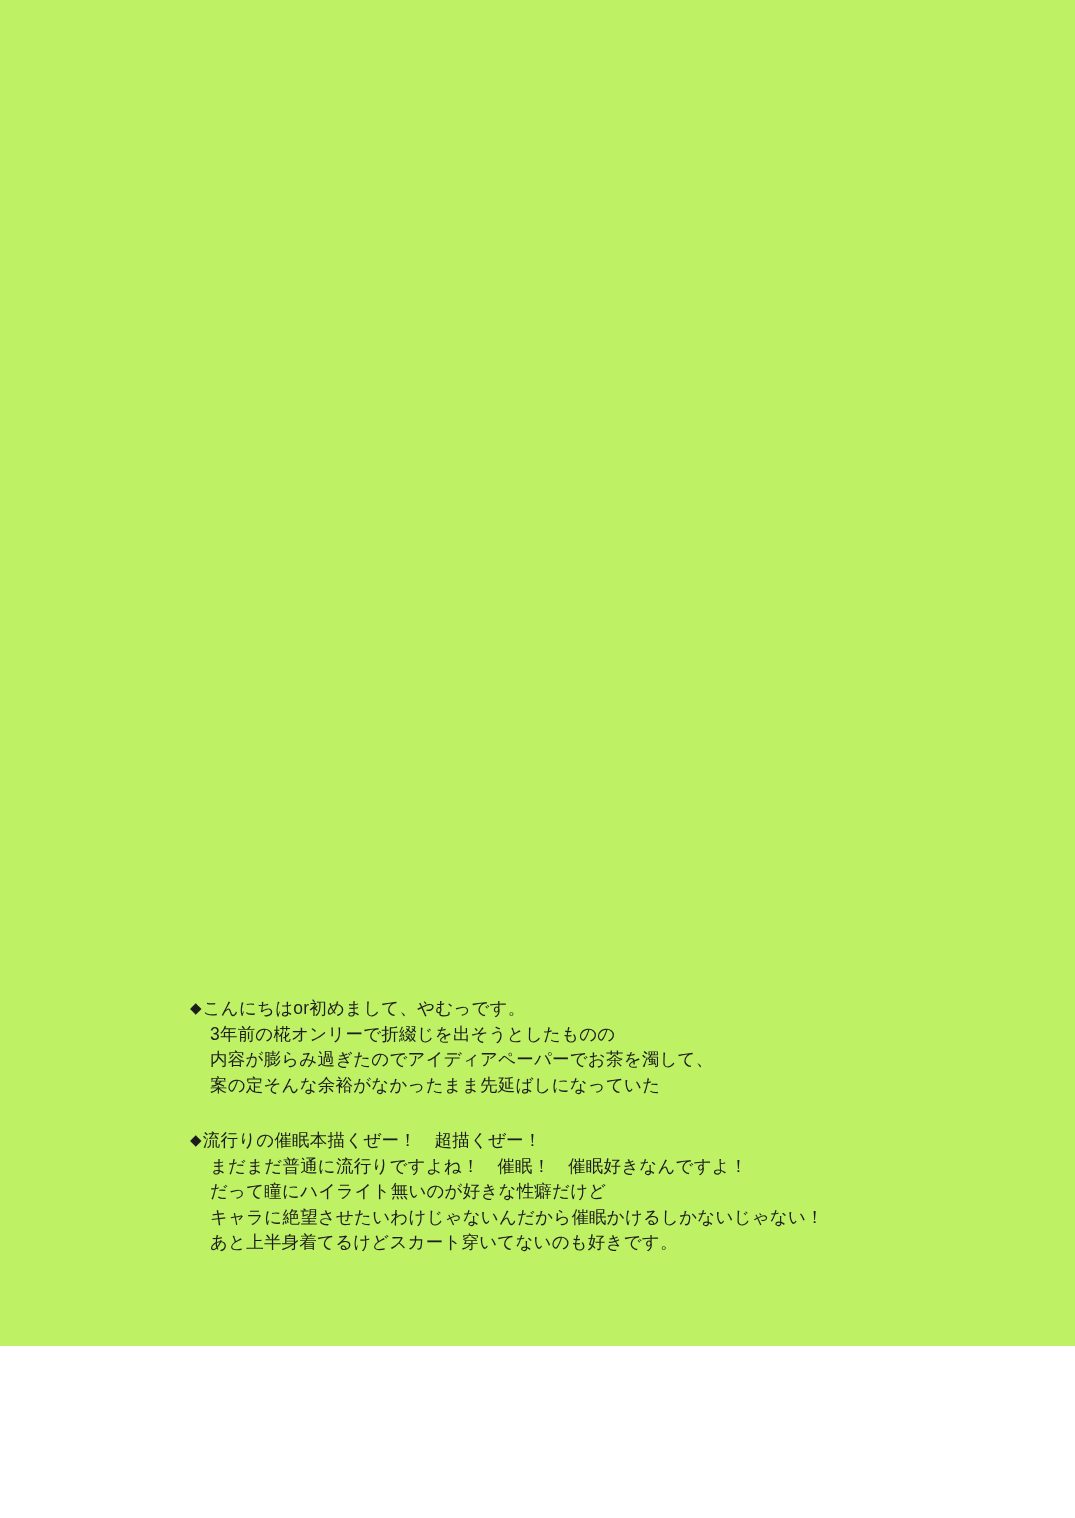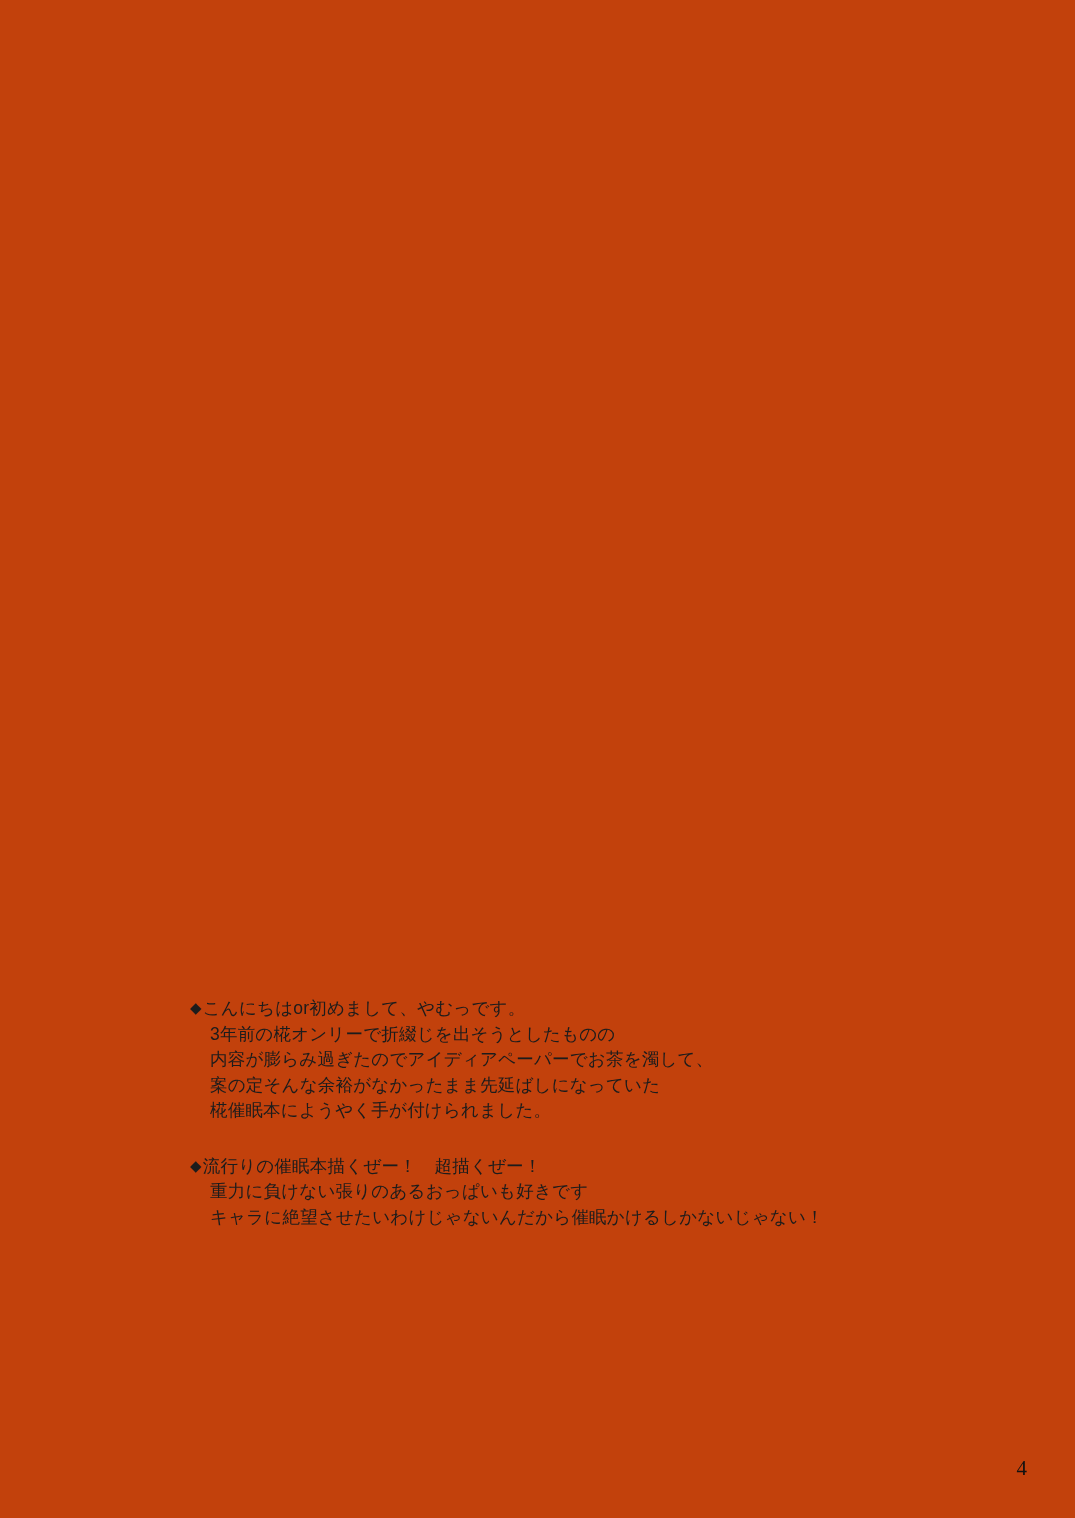--- a/index.html
+++ b/index.html
@@ -3,22 +3,22 @@
 <meta charset="utf-8">
 <style>
   html, body {
     margin: 0;
     padding: 0;
     background: #ffffff;
   }
   .page {
     position: relative;
     width: 1075px;
-    height: 1518px;
-    background: #c2410c;
+    height: 1346px;
+    background: #bef264;
     font-family: "Liberation Sans", "DejaVu Sans", sans-serif;
     color: #1a1a1a;
     overflow: hidden;
   }
   .afterword {
     position: absolute;
     left: 190px;
     top: 996px;
     width: 780px;
   }
@@ -59,26 +59,27 @@
 
 <div class="page">
 
   <div class="afterword">
 
     <div class="block">
       <div class="line lead"><span class="bullet">◆</span><span>こんにちはor初めまして、やむっです。</span></div>
       <div class="line">3年前の椛オンリーで折綴じを出そうとしたものの</div>
       <div class="line">内容が膨らみ過ぎたのでアイディアペーパーでお茶を濁して、</div>
       <div class="line">案の定そんな余裕がなかったまま先延ばしになっていた</div>
-      <div class="line">椛催眠本にようやく手が付けられました。</div>
     </div>
 
     <div class="block">
       <div class="line lead"><span class="bullet">◆</span><span>流行りの催眠本描くぜー！　超描くぜー！</span></div>
-      <div class="line">重力に負けない張りのあるおっぱいも好きです</div>
+      <div class="line">まだまだ普通に流行りですよね！　催眠！　催眠好きなんですよ！</div>
+      <div class="line">だって瞳にハイライト無いのが好きな性癖だけど</div>
       <div class="line">キャラに絶望させたいわけじゃないんだから催眠かけるしかないじゃない！</div>
+      <div class="line">あと上半身着てるけどスカート穿いてないのも好きです。</div>
     </div>
 
   </div>
 
   <div class="page-number">4</div>
 
 </div>
 
 </body></html>

